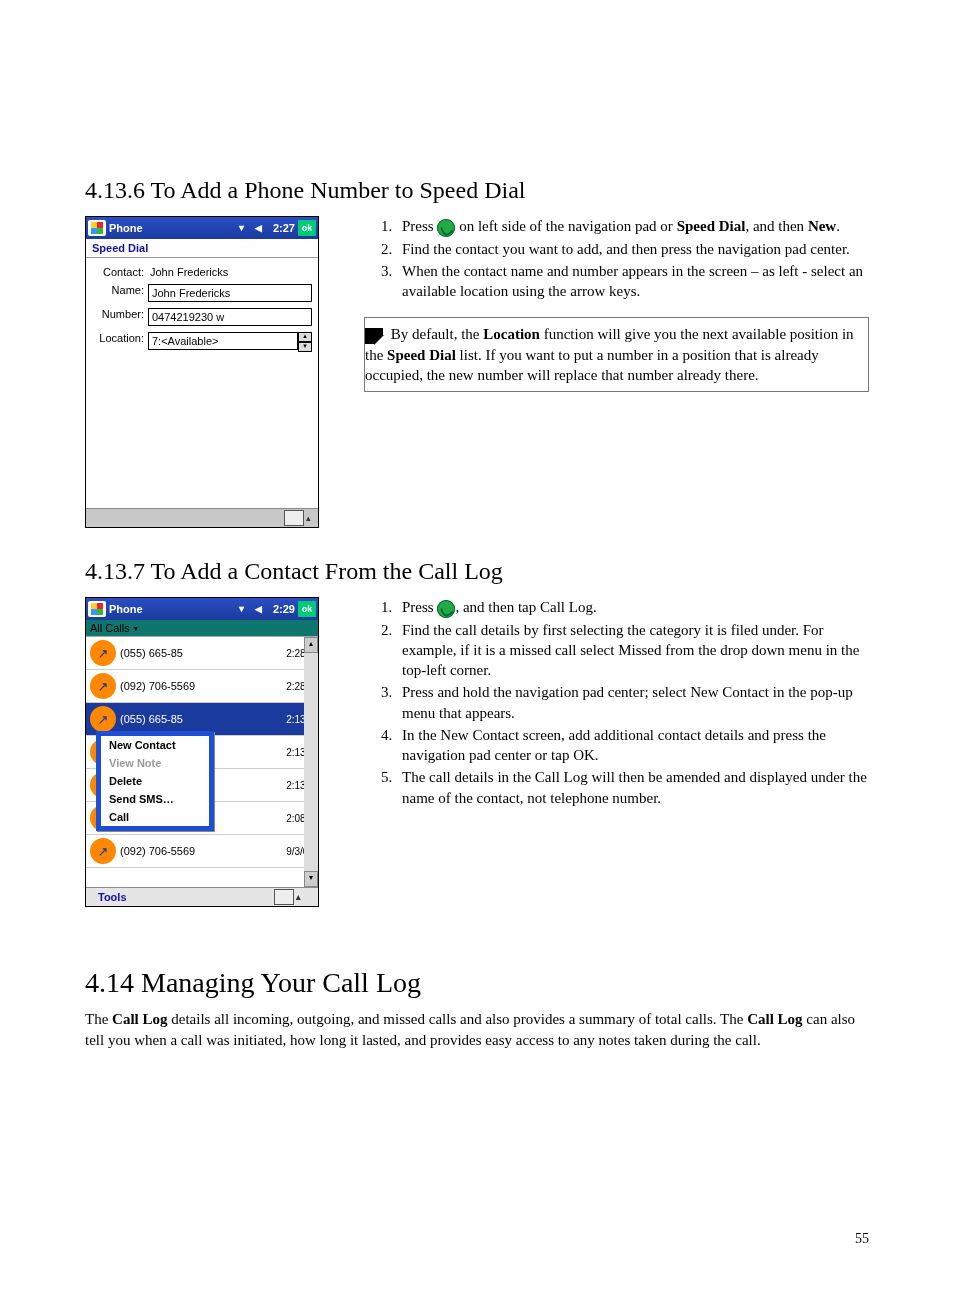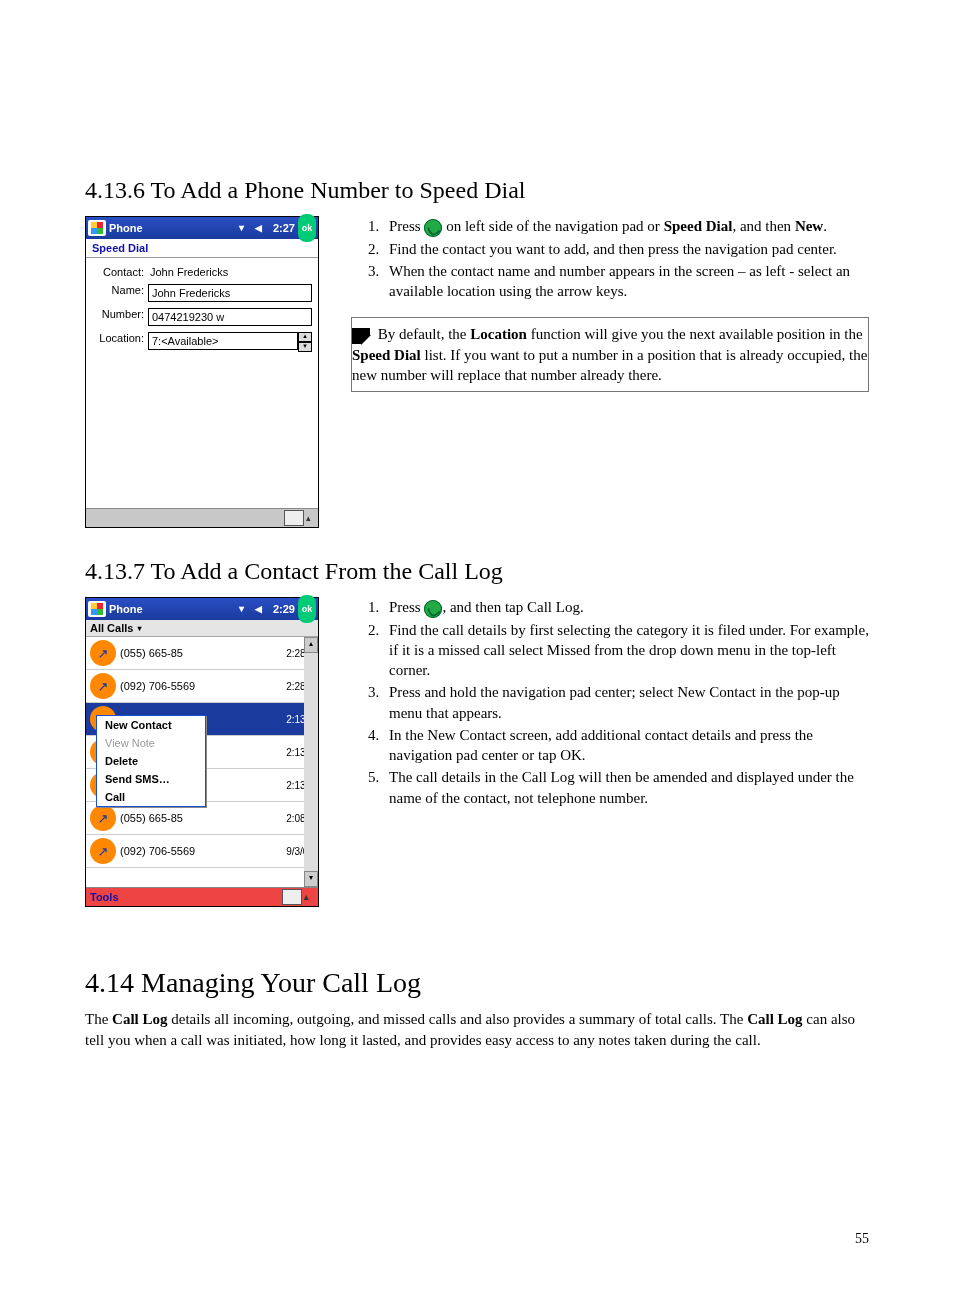--- a/index.html
+++ b/index.html
@@ -1,59 +1,59 @@
 <!DOCTYPE html>
 <html><head>
 <meta charset="utf-8">
 <style>
 body{margin:0;background:#fff;font-family:"Times New Roman",serif;font-size:16px;color:#000}
 .page{width:954px;margin:17px auto;padding:160px 85px 60px 85px;box-sizing:border-box}
 .h2{font-size:24px;margin:0 0 12px 0;font-weight:400}
 .h1{font-size:28px;margin:60px 0 10px 0;font-weight:400}
-.row{display:flex;align-items:flex-start;gap:32px;margin-bottom:30px}
+.row{display:flex;align-items:flex-start;gap:45px;margin-bottom:30px}
 .para{font-size:15px;line-height:1.3}
 .bodytext{font-size:15px;line-height:1.4;margin-top:6px}
 .pagenum{text-align:right;font-size:14px;margin-top:180px}
 .dev{width:232px;border:1px solid #000;background:#fff;font-family:Tahoma,Verdana,sans-serif;font-size:11px;flex:0 0 232px}
 .titlebar{height:22px;background:linear-gradient(#2a4fc4,#1a3a9e);color:#fff;display:flex;align-items:center;padding:0 2px;font-weight:700}
 .winicon{width:18px;height:16px;background:#fff;border-radius:2px;margin-right:3px;display:flex;align-items:center;justify-content:center}
 .winicon::before{content:"";width:12px;height:12px;background:conic-gradient(#e23 0 25%,#3b3 0 50%,#39f 0 75%,#fc3 0)}
 .tbspacer{flex:1}
 .sigicon,.volicon{width:14px;height:14px;margin:0 1px;display:inline-block}
 .sigicon::before{content:"▾";color:#fff;font-size:10px}
 .volicon::before{content:"◀";color:#fff;font-size:9px}
 .tbtime{font-size:11px;color:#fff;margin:0 3px;font-weight:700}
-.okbtn{width:18px;height:28px;border-radius:8px;background:#0c7;color:#fff;font-size:9px;font-weight:700;display:flex;align-items:center;justify-content:center}
+.okbtn{width:18px;height:16px;border-radius:1px;background:#0c7;color:#fff;font-size:9px;font-weight:700;display:flex;align-items:center;justify-content:center}
 .subbar{height:18px;background:#fff;color:#11a;font-weight:700;font-size:11px;display:flex;align-items:center;padding:0 6px;border-bottom:1px solid #999}
 .sdbody{height:250px;background:#fff;padding:8px 6px;box-sizing:border-box}
 .frow{display:flex;align-items:flex-start;margin-bottom:6px}
 .flabel{width:52px;text-align:right;font-size:11px;padding-right:4px}
 .fval{font-size:11px;padding-left:2px}
 .finput{border:1px solid #000;height:16px;flex:1;font-size:11px;padding:0 3px;display:flex;align-items:center;background:#fff}
 .spin{width:14px;display:flex;flex-direction:column}
 .spinbtn{height:8px;border:1px solid #000;background:#ddd;font-size:7px;text-align:center;line-height:6px}
 .btmbar{height:18px;background:#c8c8c8;border-top:1px solid #888;display:flex;align-items:center;justify-content:flex-end;padding:0 2px;font-size:11px}
 .kbicon{width:18px;height:14px;border:1px solid #555;background:#eee;margin-right:2px;display:inline-block}
 .arricon{width:10px;font-size:9px;color:#333}
 .clbody{height:250px;background:#fff;position:relative;display:flex;flex-direction:column}
-.allcalls{height:16px;background:#e5e5e5;font-size:11px;font-weight:700;padding:0 4px;display:flex;align-items:center;border-bottom:1px solid #aaa}
+.allcalls{height:16px;background:#0f766e;font-size:11px;font-weight:400;padding:0 4px;display:flex;align-items:center;border-bottom:1px solid #aaa}
 .allcalls::after{content:"▾";margin-left:4px;font-size:8px}
 .cllist{flex:1;overflow:hidden;position:relative}
 .clrow{height:32px;display:flex;align-items:center;border-bottom:1px solid #ccc;font-size:11px;padding:0 2px 0 0}
 .clrow.sel{background:#1a3a9e;color:#fff}
 .cicon{width:26px;height:26px;margin:0 4px;border-radius:13px;background:#f80;display:flex;align-items:center;justify-content:center;color:#13a;font-size:13px;flex:0 0 26px}
 .cnum{flex:1;font-weight:400}
 .ctime{font-size:10px;padding-right:2px}
 .scrollbar{position:absolute;right:0;top:0;bottom:0;width:14px;background:#ddd;display:flex;flex-direction:column}
 .sbtn{height:14px;background:#ccc;border:1px solid #888;font-size:8px;text-align:center;line-height:12px}
 .sthumb{flex:1}
-.ctxmenu{position:absolute;left:10px;top:78px;width:108px;background:#fff;border:1px solid #1d4ed8;box-shadow:1px 1px 0 #888;font-size:11px;z-index:5}
+.ctxmenu{position:absolute;left:10px;top:94px;width:108px;background:#fff;border:5px solid #1d4ed8;box-shadow:1px 1px 0 #888;font-size:11px;z-index:5}
 .ctxitem{padding:3px 8px;font-weight:700}
-.ctxitem.dis{color:#999;font-weight:400}
-.toolsbar{height:18px;background:#ef4444;border-top:1px solid #888;display:flex;align-items:center;padding:0 4px;font-size:11px;font-weight:700;color:#11a}
+.ctxitem.dis{color:#999;font-weight:700}
+.toolsbar{height:18px;background:#e5e5e5;border-top:1px solid #888;display:flex;align-items:center;padding:0 12px;font-size:11px;font-weight:700;color:#11a}
 ol{margin:0 0 0 4px;padding-left:28px;font-size:15px;line-height:1.35}
 ol li{margin-bottom:2px;padding-left:6px}
 .talkicon{display:inline-block;width:18px;height:18px;border-radius:9px;background:#2a4;vertical-align:middle;position:relative;box-shadow:inset 0 0 0 1px #063}
 .talkicon::before{content:"";position:absolute;width:8px;height:8px;border:2px solid #063;border-radius:5px;border-right-color:transparent;border-top-color:transparent;left:4px;top:4px;transform:rotate(-30deg)}
 .noteicon{display:inline-block;width:18px;height:16px;background:#000;vertical-align:middle;position:relative;margin-right:4px}
 .noteicon::before{content:"";position:absolute;right:-1px;bottom:-1px;border:5px solid #fff;border-top-color:#000;border-left-color:#000}
 .notebox{border:1px solid #777;padding:6px 0;margin-top:16px;font-size:15px;line-height:1.35}
 b{font-weight:700}
 </style>
 </head>

